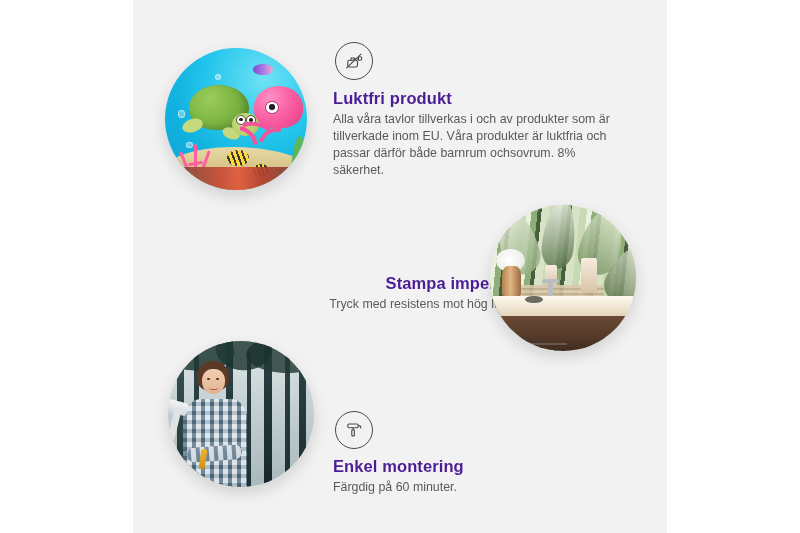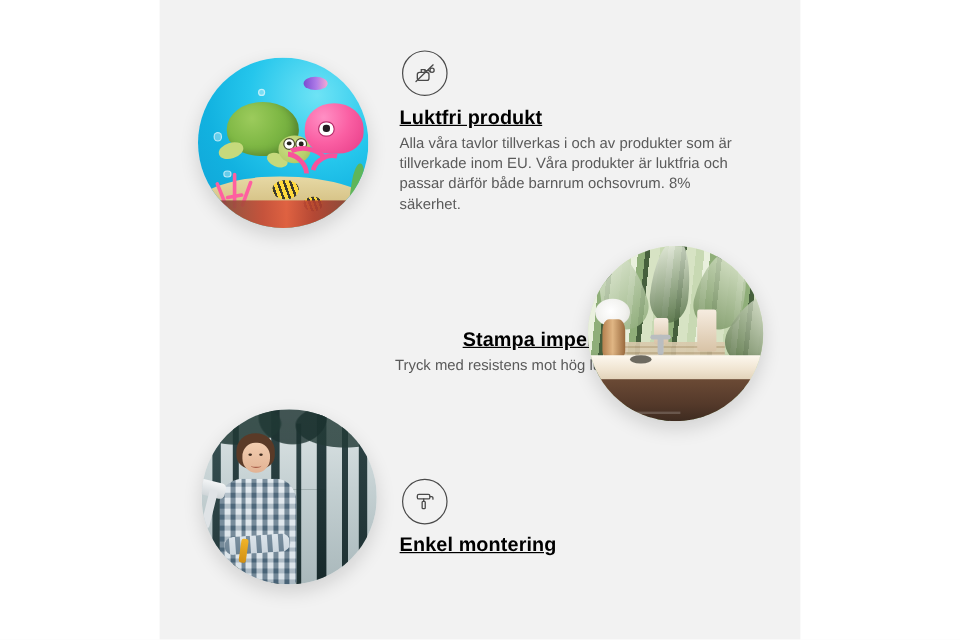--- a/index.html
+++ b/index.html
@@ -299,39 +299,38 @@
   .feature .icon-badge {
     width: 36px; height: 36px;
     border: 1.6px solid #4a4a4a;
     border-radius: 50%;
     display: flex; align-items: center; justify-content: center;
   }
   .feature h3 {
     margin: 9px 0 3px 0;
     font-size: 16.5px;
     font-weight: bold;
-    color: #000000;
+    color: #4c1d95;
     letter-spacing: .1px;
-    text-decoration: underline;
   }
   .feature p {
     margin: 0;
     font-size: 12.4px;
     line-height: 17px;
     color: #5a5a5a;
   }
 
   .feature-odour { left: 200px; top: 42px; width: 295px; }
   .feature-odour .icon-badge { margin-left: 2px; }
 
   .feature-water { left: 85px; top: 228px; width: 340px; text-align: right; }
   .feature-water .icon-badge { margin-left: auto; margin-right: 2px; }
   .feature-water h3 { margin-top: 8px; }
 
-  .feature-mount { left: 200px; top: 399px; width: 300px; }
+  .feature-mount { left: 200px; top: 411px; width: 300px; }
   .feature-mount .icon-badge { margin-left: 2px; }
   .feature-mount h3 { margin-top: 8px; }
 </style>
 </head>
 <body>
 
 <div class="page">
   <div class="content-panel">
 
     <div class="disc disc-ocean">
@@ -450,16 +449,17 @@
     <div class="feature feature-mount">
       <div class="icon-badge">
         <svg width="22" height="22" viewBox="0 0 24 24" fill="none" stroke="#4a4a4a" stroke-width="1.2" stroke-linecap="round">
           <rect x="5.2" y="5.4" width="11.4" height="4.2" rx="1.4"></rect>
           <path d="M16.6 7.5h1.6a1.2 1.2 0 0 1 1.2 1.2v1.1"></path>
           <path d="M11 9.6v2.2"></path>
           <rect x="9.6" y="11.8" width="2.8" height="6.6" rx="0.8"></rect>
         </svg>
       </div>
       <h3>Enkel montering</h3>
+      <p>Färgdig på 60 minuter.</p>
     </div>
 
   </div>
 </div>
 
 </body></html>

